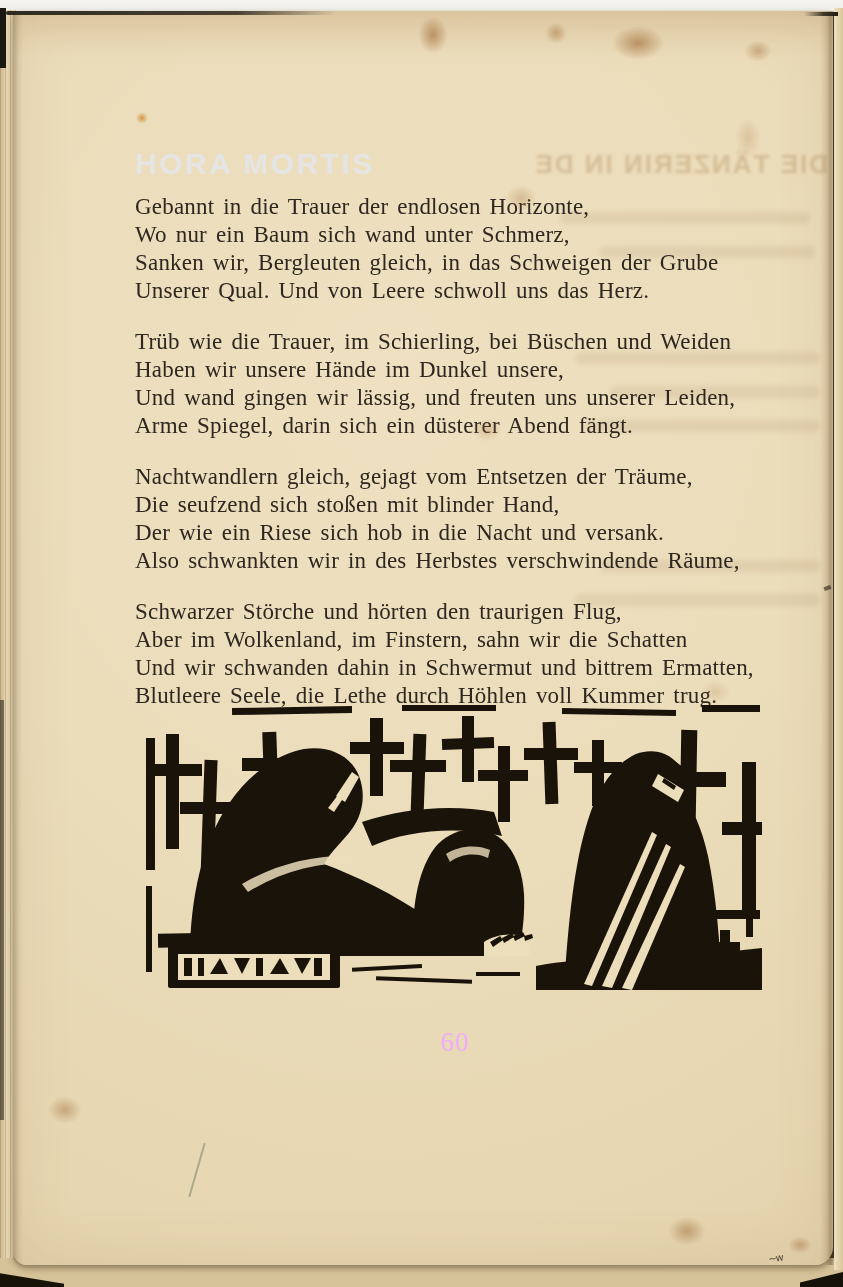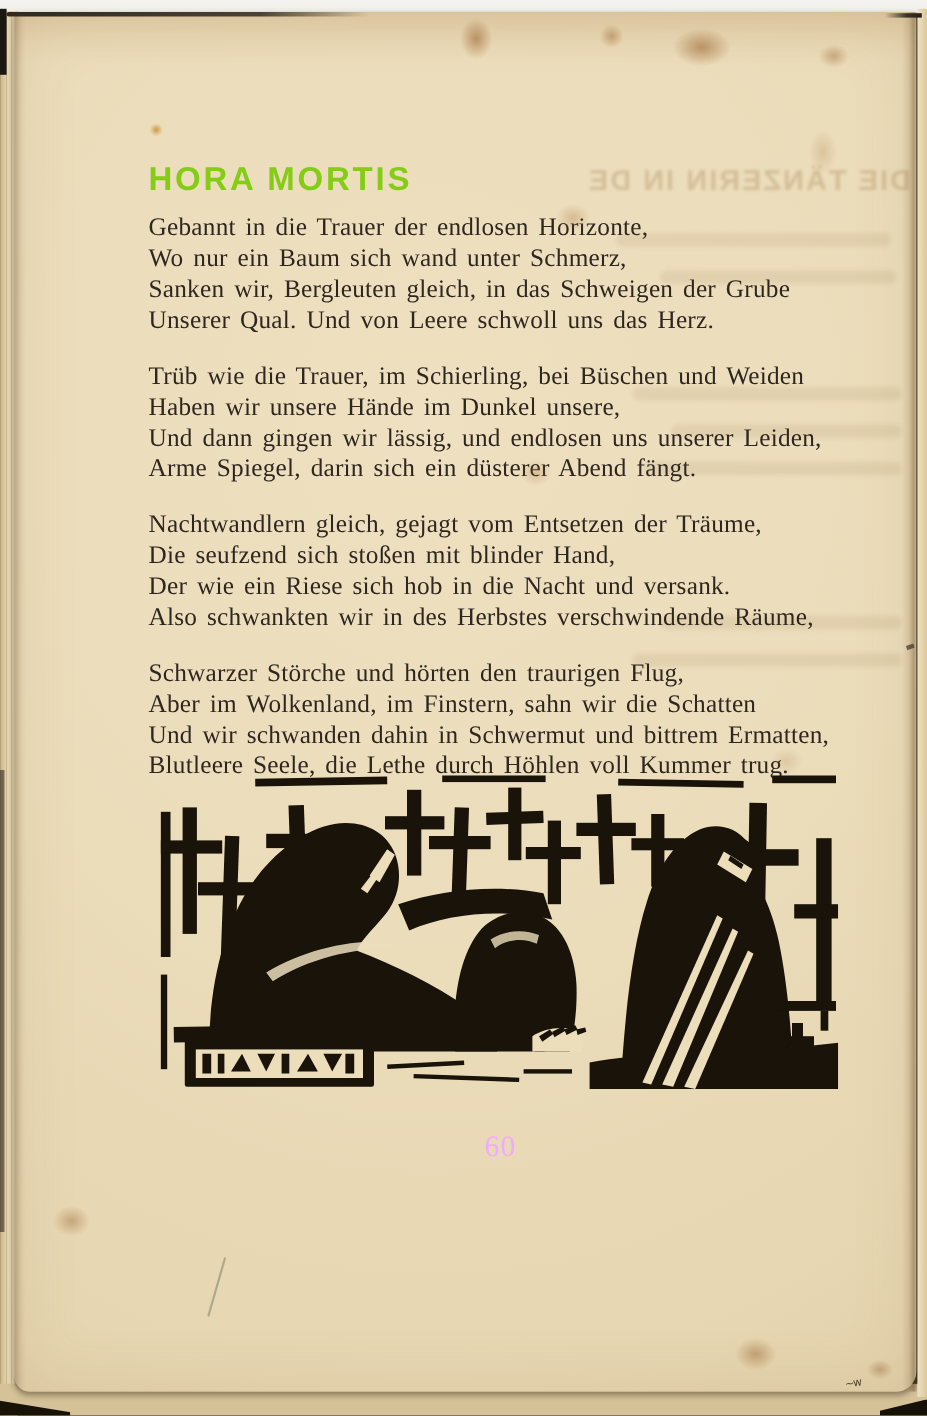--- a/index.html
+++ b/index.html
@@ -43,21 +43,21 @@
   .left-fold{position:absolute;left:13px;top:11px;width:10px;height:1254px;
     background:linear-gradient(90deg, rgba(110,85,50,.38) 0%, rgba(110,85,50,.10) 55%, rgba(0,0,0,0) 100%);
     border-radius:4px 0 0 14px;}
   .right-fold{position:absolute;left:820px;top:11px;width:14px;height:1254px;
     background:linear-gradient(90deg, rgba(0,0,0,0) 0%, rgba(120,90,50,.16) 45%, rgba(96,72,40,.42) 78%, rgba(150,120,75,.18) 100%);}
   .right-sliver{position:absolute;left:834px;top:8px;width:9px;height:1262px;
     background:linear-gradient(90deg,#efe3c4 0%,#e3d2ab 55%,#d9c69c 100%);}
   
   .page-title{position:absolute;left:135px;top:147px;
     font-family:"Liberation Sans", sans-serif;font-weight:bold;
-    font-size:30px;letter-spacing:2.5px;color:#84cc16;white-space:nowrap;}
+    font-size:30px;letter-spacing:2.5px;color:#e5e5e5;white-space:nowrap;}
   .poem{position:absolute;left:135px;top:193px;color:#2e2720;
     font-size:23px;word-spacing:3px;letter-spacing:.2px;}
   .stanza{margin:0 0 23px 0;}
   .line{height:28px;line-height:28px;white-space:nowrap;}
   .pageno{position:absolute;left:335px;top:1027px;width:240px;text-align:center;
     font-size:27px;color:#f0abfc;letter-spacing:1px;}
   
   .ghost-title{position:absolute;left:468px;top:149px;width:360px;
     font-family:"Liberation Sans", sans-serif;font-weight:bold;font-size:26px;letter-spacing:2px;
     color:rgba(158,120,70,.30);transform:scaleX(-1);filter:blur(1.4px);white-space:nowrap;overflow:hidden;}
@@ -123,21 +123,21 @@
 <div class="poem">
   <div class="stanza">
     <div class="line">Gebannt in die Trauer der endlosen Horizonte,</div>
     <div class="line">Wo nur ein Baum sich wand unter Schmerz,</div>
     <div class="line">Sanken wir, Bergleuten gleich, in das Schweigen der Grube</div>
     <div class="line">Unserer Qual. Und von Leere schwoll uns das Herz.</div>
   </div>
   <div class="stanza">
     <div class="line">Trüb wie die Trauer, im Schierling, bei Büschen und Weiden</div>
     <div class="line">Haben wir unsere Hände im Dunkel unsere,</div>
-    <div class="line">Und dann gingen wir lässig, und endlosen uns unserer Leiden,</div>
+    <div class="line">Und wand gingen wir lässig, und freuten uns unserer Leiden,</div>
     <div class="line">Arme Spiegel, darin sich ein düsterer Abend fängt.</div>
   </div>
   <div class="stanza">
     <div class="line">Nachtwandlern gleich, gejagt vom Entsetzen der Träume,</div>
     <div class="line">Die seufzend sich stoßen mit blinder Hand,</div>
     <div class="line">Der wie ein Riese sich hob in die Nacht und versank.</div>
     <div class="line">Also schwankten wir in des Herbstes verschwindende Räume,</div>
   </div>
   <div class="stanza">
     <div class="line">Schwarzer Störche und hörten den traurigen Flug,</div>

